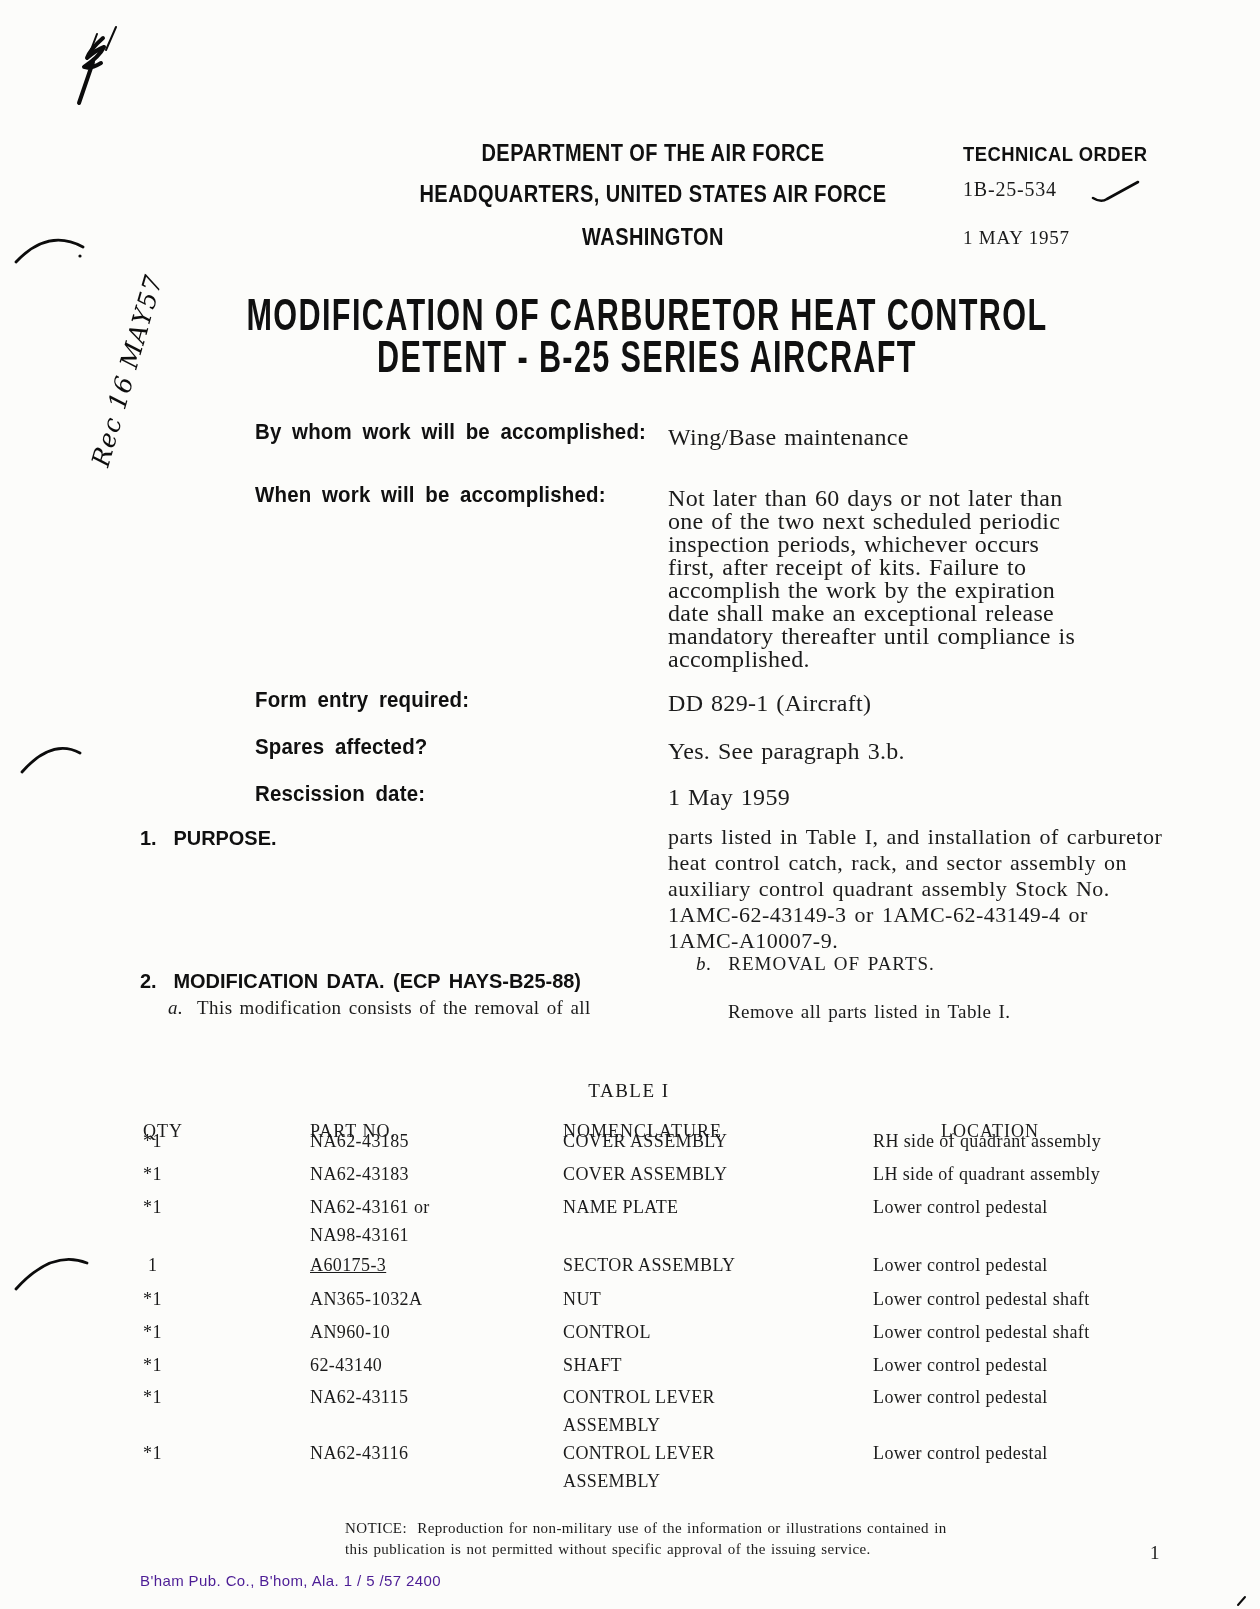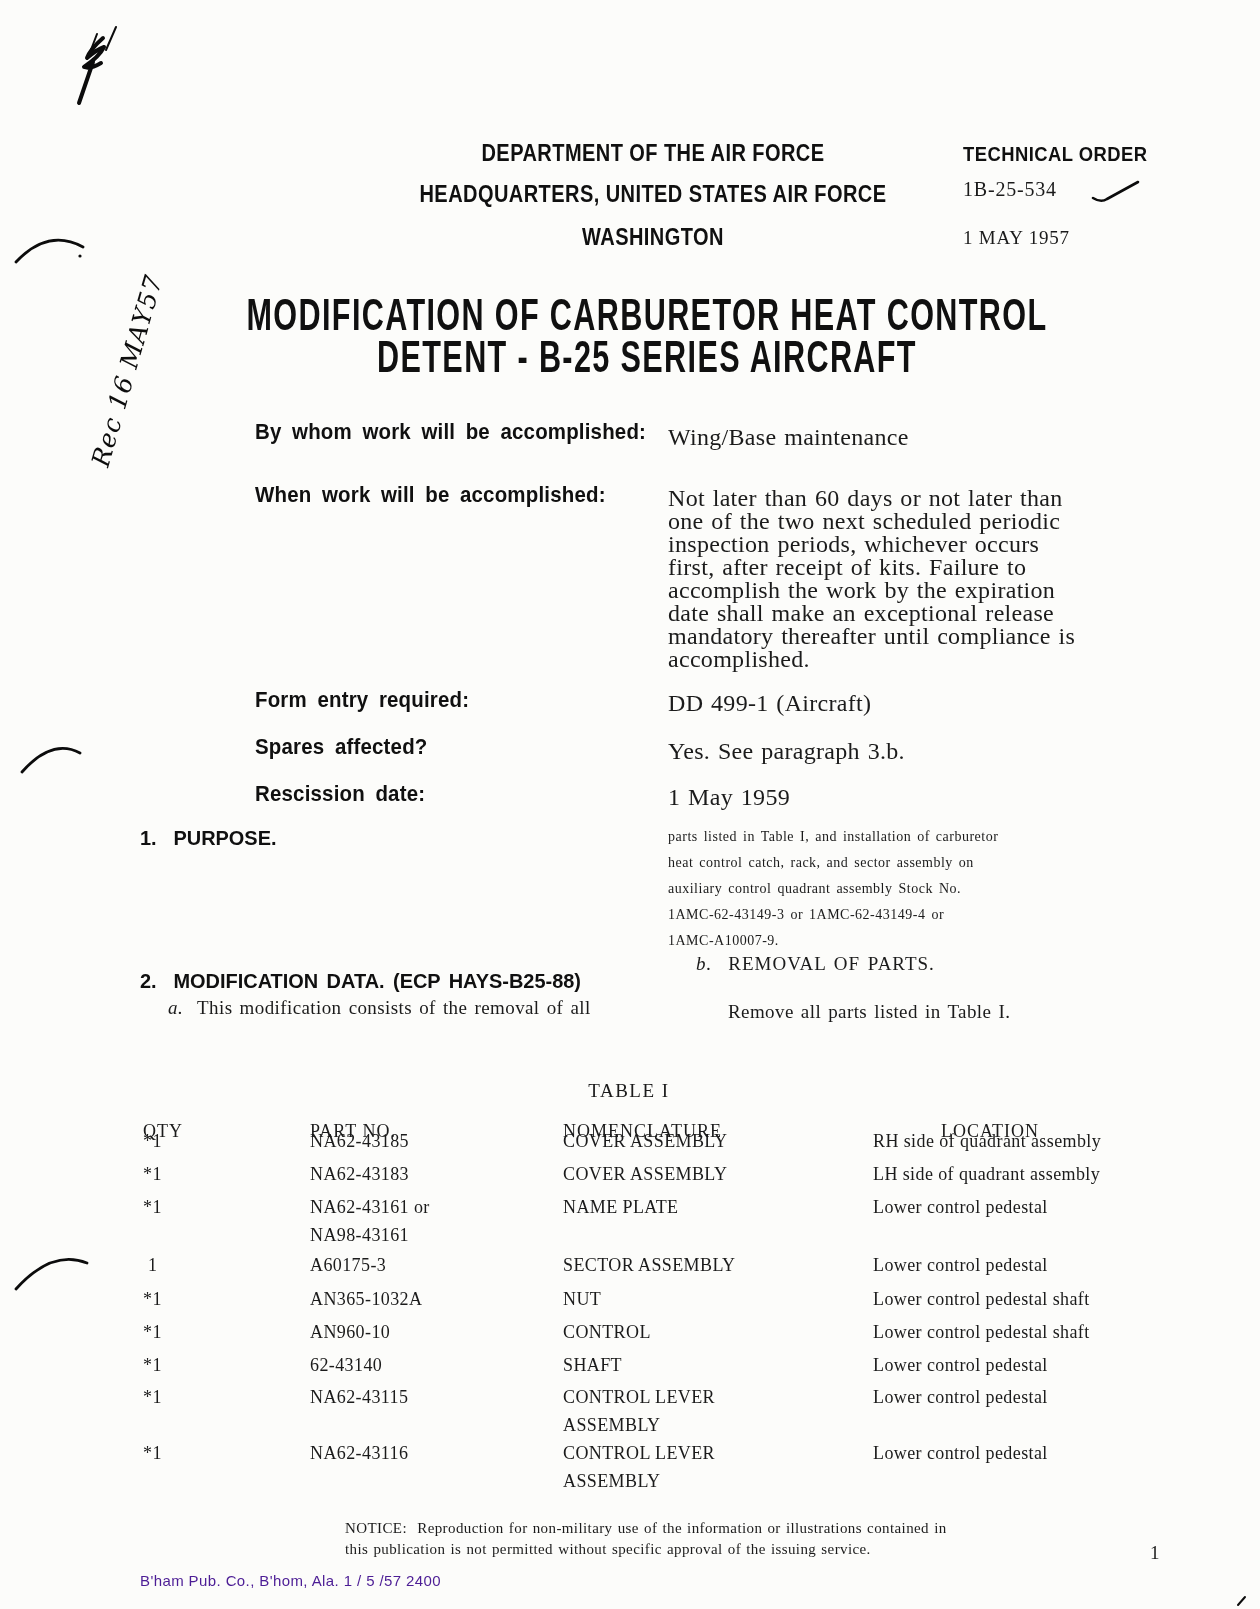--- a/index.html
+++ b/index.html
@@ -28,21 +28,21 @@
   }
   .hdr-line{font-size:23px;line-height:1;letter-spacing:0.5px;}
   .to-label{font-size:20px;letter-spacing:0.5px;transform:scaleX(0.92);transform-origin:0 50%;}
   .label{
     font-size:22px;line-height:1;word-spacing:5px;letter-spacing:0.2px;
     transform:scaleX(0.93);transform-origin:0 50%;
   }
   .value{font-size:24px;line-height:23px;letter-spacing:0.3px;word-spacing:1.5px;}
   .sec-head{font-size:21px;line-height:1;word-spacing:3px;transform:scaleX(0.95);transform-origin:0 50%;}
   .body-left{font-size:19px;line-height:31.5px;letter-spacing:0.5px;word-spacing:2px;text-indent:30px;}
-  .body-right{font-size:14px;line-height:26px;letter-spacing:0.5px;word-spacing:2px;}
+  .body-right{font-size:22px;line-height:26px;letter-spacing:0.5px;word-spacing:2px;}
   .item-line{font-size:19px;letter-spacing:0.4px;word-spacing:2px;}
   .ital{font-style:italic;}
   .tbl-title{font-size:19px;letter-spacing:1.5px;}
   .tbl-head{font-size:18px;letter-spacing:1px;}
   .tbl-cell{font-size:18px;line-height:28px;letter-spacing:0.4px;}
   .notice{font-size:15px;line-height:21px;letter-spacing:0.4px;word-spacing:1px;}
   .printer{font-family:"Liberation Sans","DejaVu Sans",sans-serif;font-size:15px;letter-spacing:0.4px;color:#4c1d95;white-space:nowrap;}
   .pagenum{font-size:19px;}
   .hw-note{
     font-family:"DejaVu Serif",serif;font-style:italic;font-weight:500;
@@ -97,21 +97,21 @@
   <div class="abs serif value pre" style="left:668px;top:487px;">Not later than 60 days or not later than
 one of the two next scheduled periodic
 inspection periods, whichever occurs
 first, after receipt of kits. Failure to
 accomplish the work by the expiration
 date shall make an exceptional release
 mandatory thereafter until compliance is
 accomplished.</div>
 
   <div class="abs gothic label" style="left:255px;top:689px;">Form entry required:</div>
-  <div class="abs serif value pre" style="left:668px;top:692px;">DD 499-1 (Aircraft)</div>
+  <div class="abs serif value pre" style="left:668px;top:692px;">DD 829-1 (Aircraft)</div>
 
   <div class="abs gothic label" style="left:255px;top:736px;">Spares affected?</div>
   <div class="abs serif value pre" style="left:668px;top:740px;">Yes. See paragraph 3.b.</div>
 
   <div class="abs gothic label" style="left:255px;top:783px;">Rescission date:</div>
   <div class="abs serif value pre" style="left:668px;top:786px;">1 May 1959</div>
 
   <div class="abs gothic sec-head pre" style="left:140px;top:827px;">1.  PURPOSE.</div>
 
   <div class="abs gothic sec-head pre" style="left:140px;top:970px;">2.  MODIFICATION DATA. (ECP HAYS-B25-88)</div>
@@ -146,21 +146,21 @@
   </div>
   <div>
     <div class="abs serif tbl-cell pre" style="left:143px;top:1193px;">*1</div>
     <div class="abs serif tbl-cell pre" style="left:310px;top:1193px;">NA62-43161 or
 NA98-43161</div>
     <div class="abs serif tbl-cell pre" style="left:563px;top:1193px;">NAME PLATE</div>
     <div class="abs serif tbl-cell pre" style="left:873px;top:1193px;">Lower control pedestal</div>
   </div>
   <div>
     <div class="abs serif tbl-cell pre" style="left:148px;top:1251px;">1</div>
-    <div class="abs serif tbl-cell pre" style="left:310px;top:1251px;">A60175-3</div>
+    <div class="abs serif tbl-cell pre" style="left:310px;top:1251px;text-decoration:underline;">A60175-3</div>
     <div class="abs serif tbl-cell pre" style="left:563px;top:1251px;">SECTOR ASSEMBLY</div>
     <div class="abs serif tbl-cell pre" style="left:873px;top:1251px;">Lower control pedestal</div>
   </div>
   <div>
     <div class="abs serif tbl-cell pre" style="left:143px;top:1285px;">*1</div>
     <div class="abs serif tbl-cell pre" style="left:310px;top:1285px;">AN365-1032A</div>
     <div class="abs serif tbl-cell pre" style="left:563px;top:1285px;">NUT</div>
     <div class="abs serif tbl-cell pre" style="left:873px;top:1285px;">Lower control pedestal shaft</div>
   </div>
   <div>

